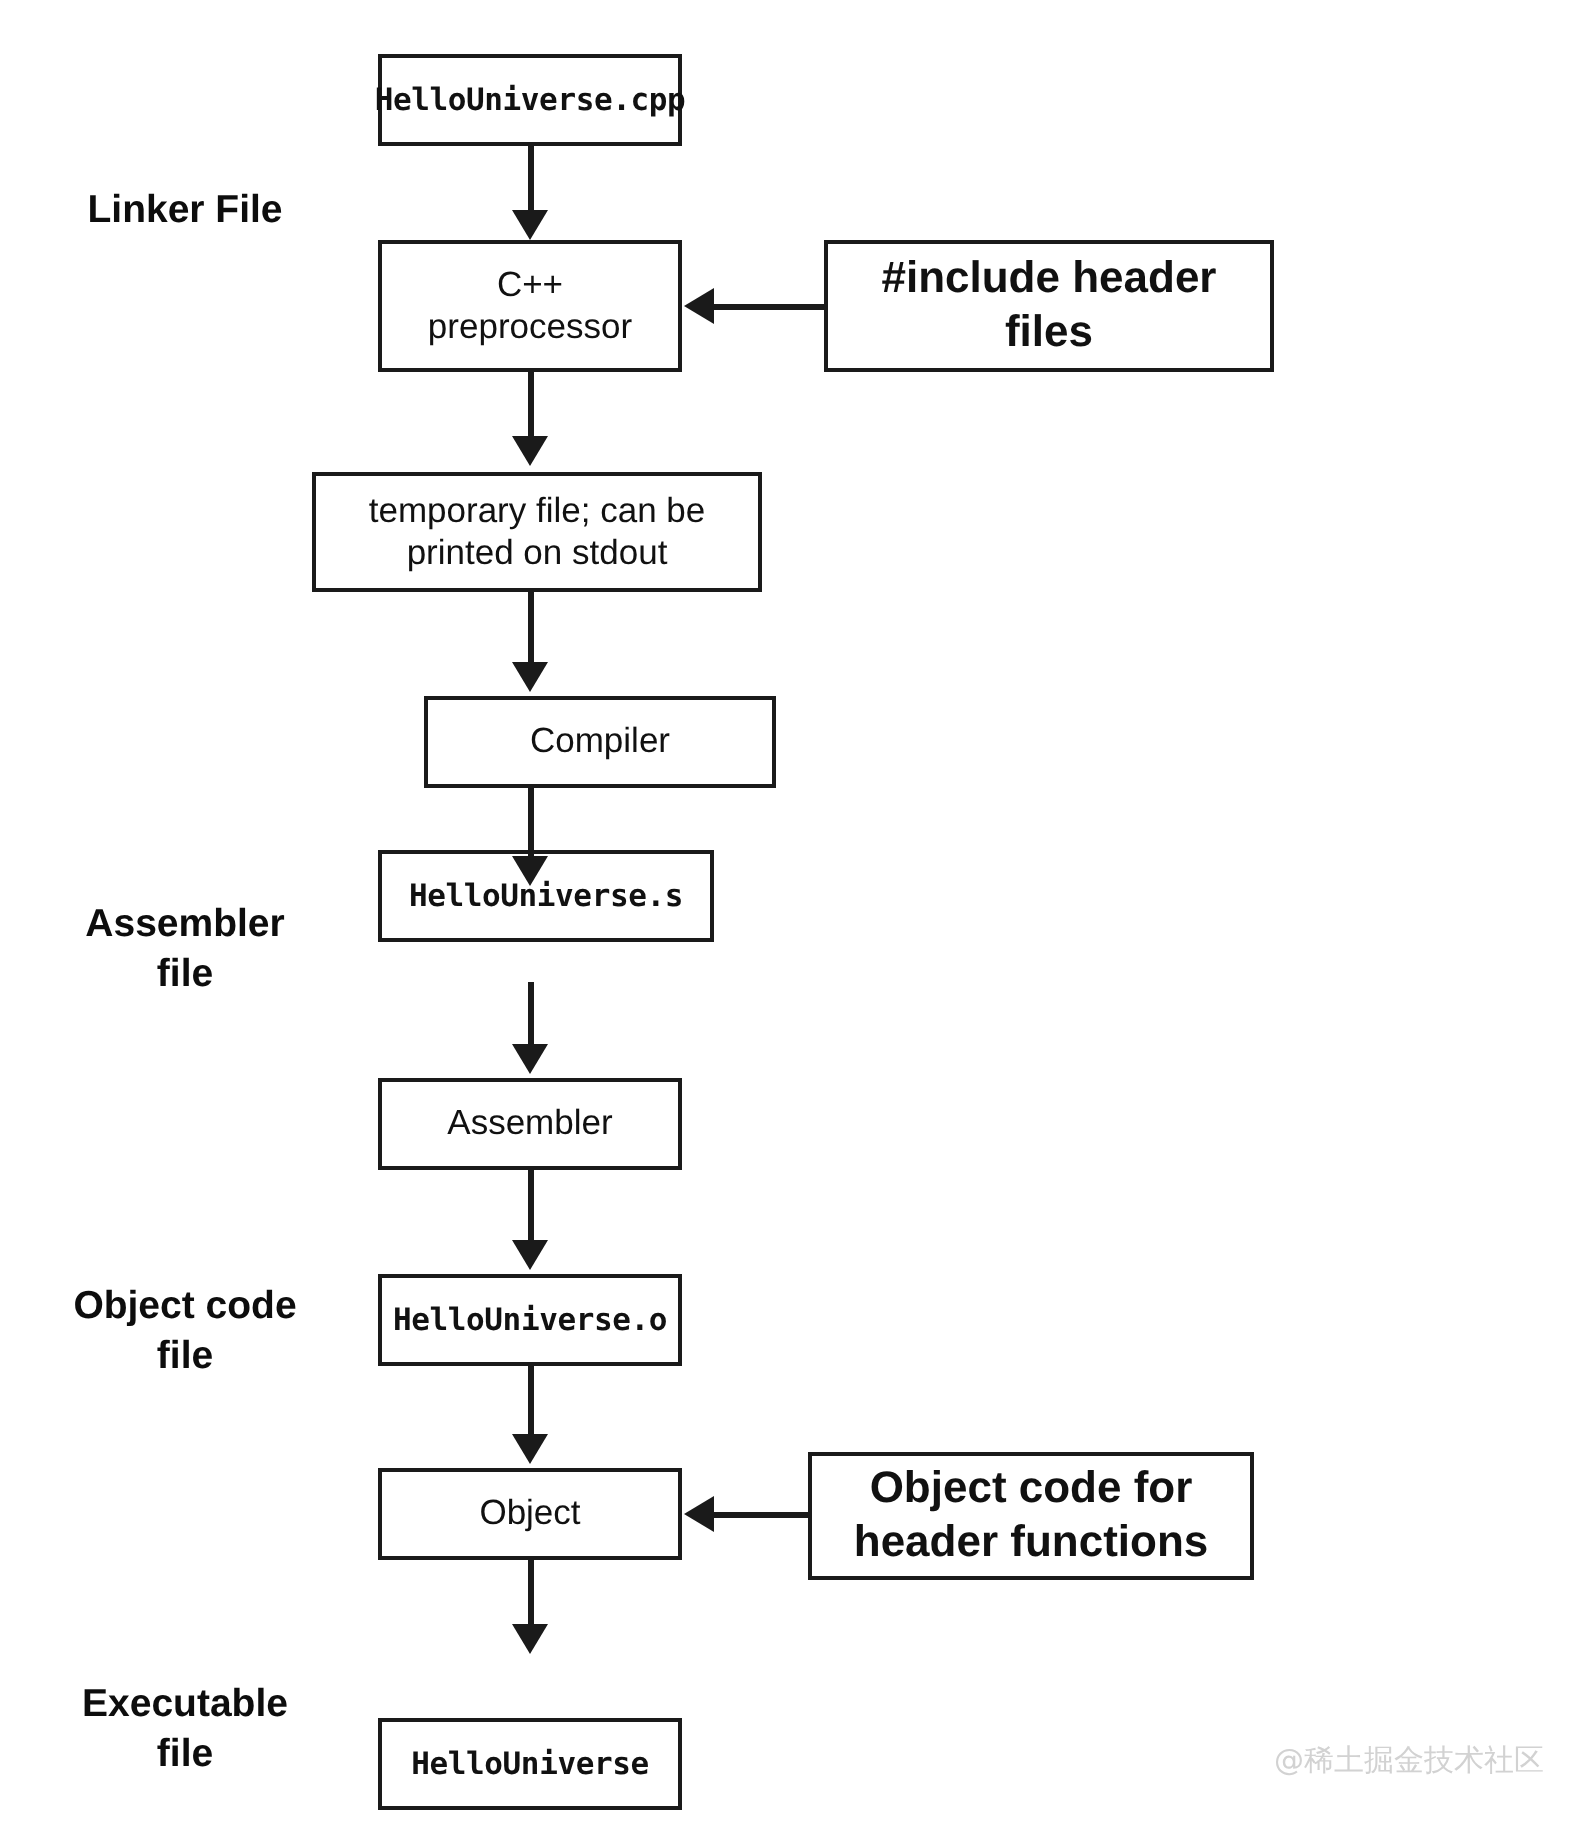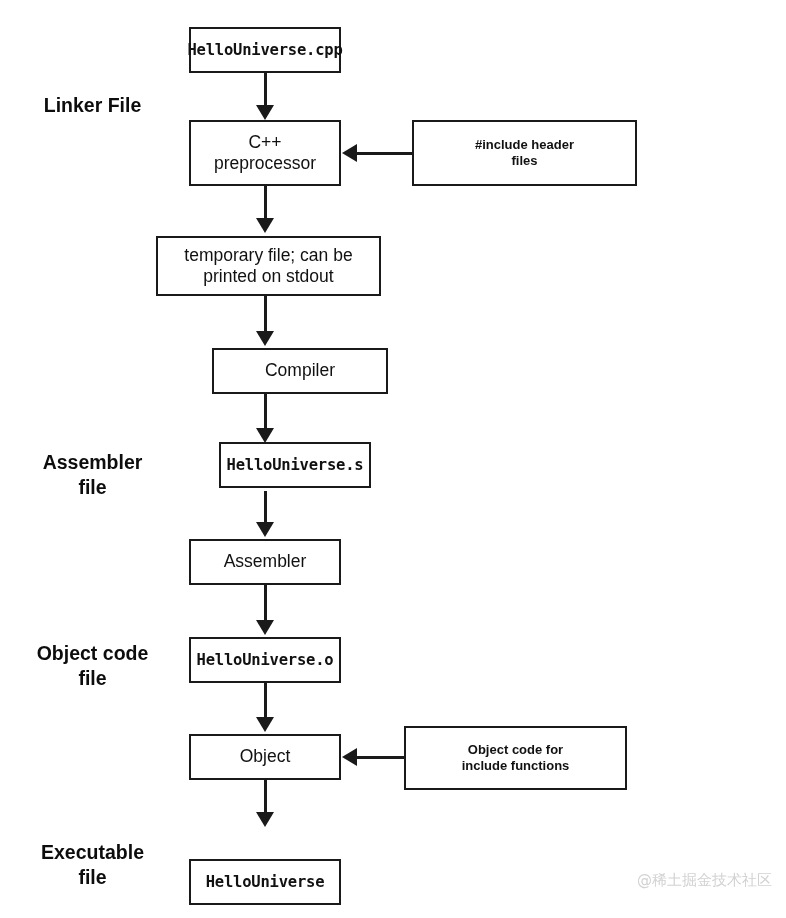--- a/index.html
+++ b/index.html
@@ -38,21 +38,21 @@
     letter-spacing: -0.2px;
   }
   .box.plain .txt {
     font-family: "Liberation Sans", sans-serif;
     font-weight: 400;
     font-size: 17.5px;
   }
   .box.strong .txt {
     font-family: "Liberation Sans", sans-serif;
     font-weight: 700;
-    font-size: 13px;
+    font-size: 22px;
   }
 
   
   .caption {
     position: absolute;
     font-family: "Liberation Sans", sans-serif;
     font-weight: 700;
     font-size: 19.5px;
     color: #0d0d0d;
     text-align: center;
@@ -128,39 +128,39 @@
 
   <div class="box plain" style="left:156px; top:236px; width:225px; height:60px; white-space:pre-line;">
     <span class="txt">temporary file; can be
 printed on stdout</span>
   </div>
 
   <div class="box plain" style="left:189px; top:348px; width:176px; height:46px;margin-left:23px;">
     <span class="txt">Compiler</span>
   </div>
 
-  <div class="box mono" style="left:189px; top:442px; width:152px; height:46px;margin-left:30px;">
+  <div class="box mono" style="left:189px; top:425px; width:168px; height:46px;">
     <span class="txt">HelloUniverse.s</span>
   </div>
 
   <div class="box plain" style="left:189px; top:539px; width:152px; height:46px;">
     <span class="txt">Assembler</span>
   </div>
 
   <div class="box mono" style="left:189px; top:637px; width:152px; height:46px;text-align:center;">
     <span class="txt">HelloUniverse.o</span>
   </div>
 
   <div class="box plain" style="left:189px; top:734px; width:152px; height:46px;">
     <span class="txt">Object</span>
   </div>
 
   <div class="box strong" style="left:404px; top:726px; width:223px; height:64px; white-space:pre-line;">
     <span class="txt">Object code for
-include functions</span>
+header functions</span>
   </div>
 
   <div class="box mono" style="left:189px; top:859px; width:152px; height:46px;">
     <span class="txt">HelloUniverse</span>
   </div>
 
   <div class="vline" style="left:263.5px; top:73px; height:34px;"></div>
   <div class="arrow-down" style="left:256px; top:105px;"></div>
 
   <div class="hline" style="left:357px; top:151.5px; width:55px;"></div>

